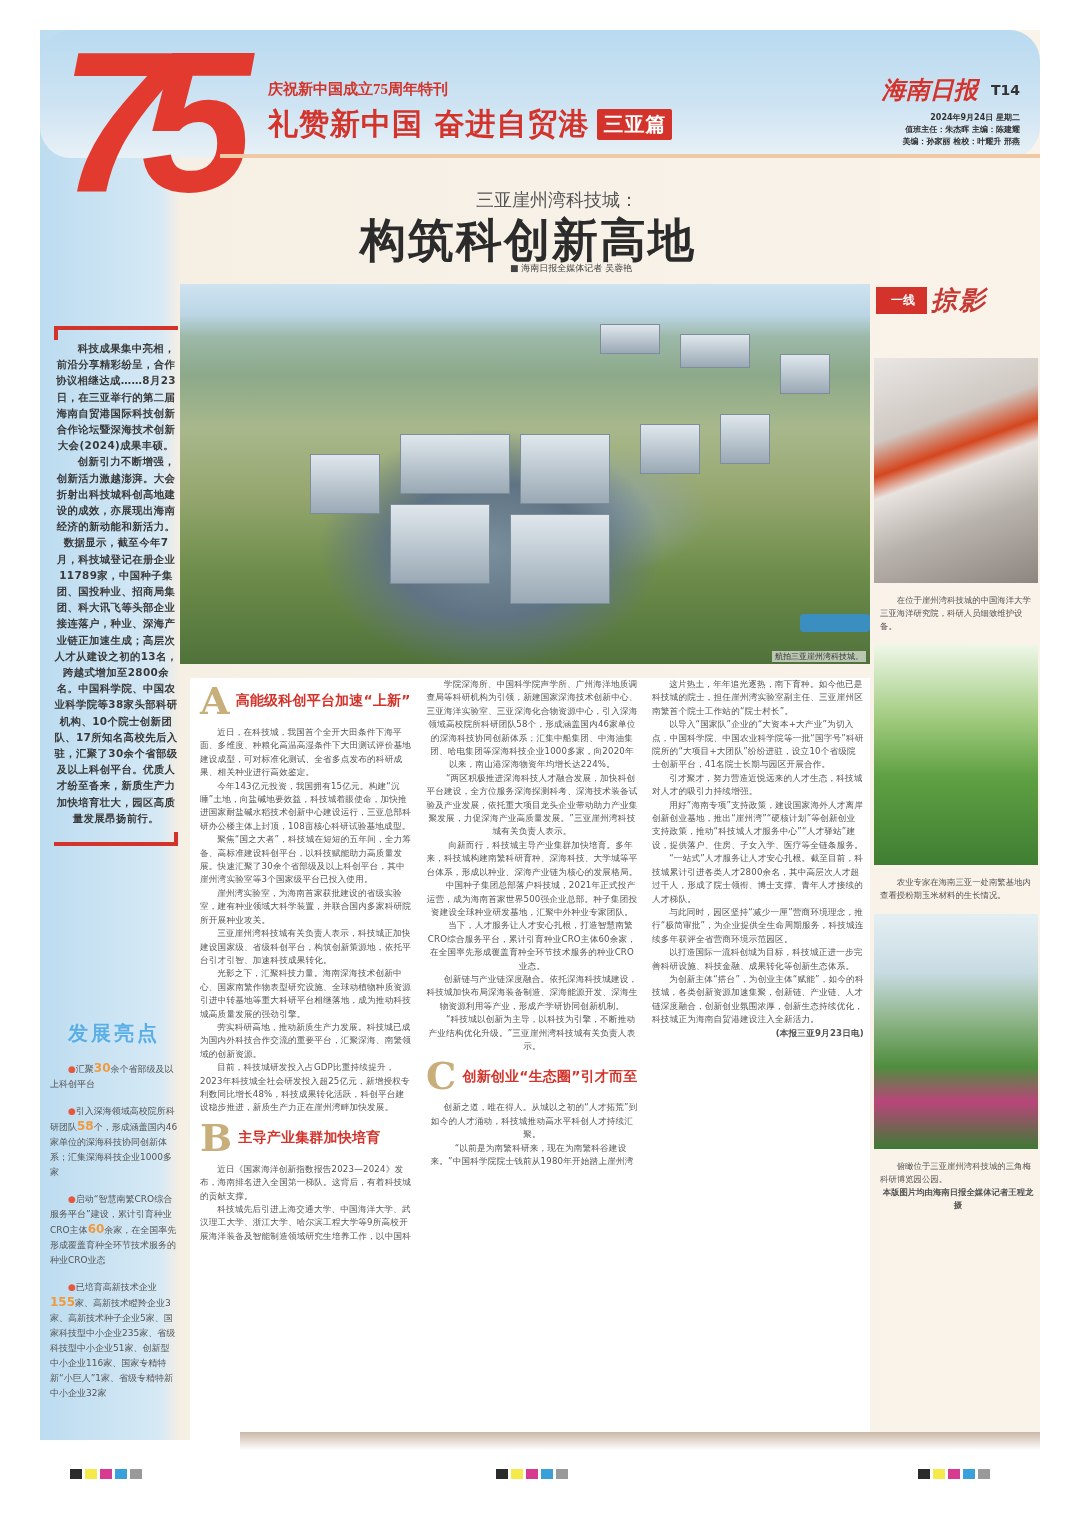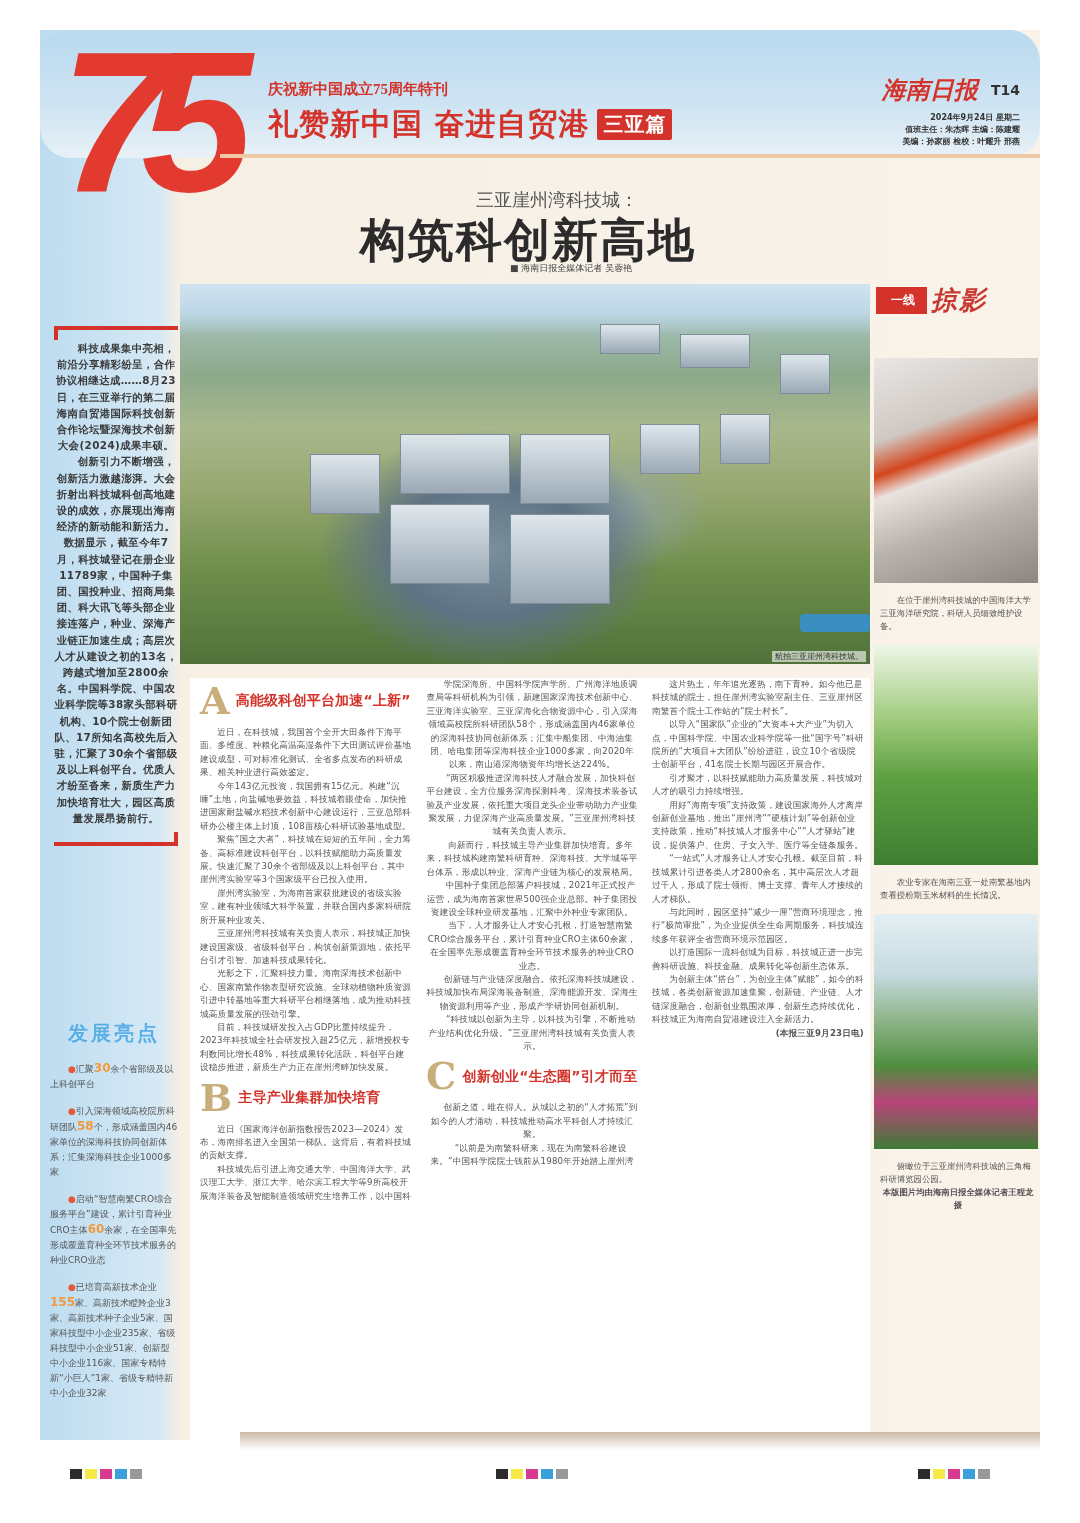--- a/index.html
+++ b/index.html
@@ -231,20 +231,21 @@
       <div class="section-head">
         <span class="section-letter">A</span>
         <span class="section-title">高能级科创平台加速“上新”</span>
       </div>
       <p>近日，在科技城，我国首个全开大田条件下海平面、多维度、种粮化高温高湿条件下大田测试评价基地建设成型，可对标准化测试、全省多点发布的科研成果、相关种业进行高效鉴定。</p>
       <p>今年143亿元投资，我国拥有15亿元。构建“沉睡”土地，向盐碱地要效益，科技城着眼使命，加快推进国家耐盐碱水稻技术创新中心建设运行，三亚总部科研办公楼主体上封顶，108亩核心科研试验基地成型。</p>
       <p>聚焦“国之大者”，科技城在短短的五年间，全力筹备、高标准建设科创平台，以科技赋能助力高质量发展。快速汇聚了30余个省部级及以上科创平台，其中崖州湾实验室等3个国家级平台已投入使用。</p>
       <p>崖州湾实验室，为海南首家获批建设的省级实验室，建有种业领域大科学装置，并联合国内多家科研院所开展种业攻关。</p>
       <p>三亚崖州湾科技城有关负责人表示，科技城正加快建设国家级、省级科创平台，构筑创新策源地，依托平台引才引智、加速科技成果转化。</p>
       <p>光影之下，汇聚科技力量。海南深海技术创新中心、国家南繁作物表型研究设施、全球动植物种质资源引进中转基地等重大科研平台相继落地，成为推动科技城高质量发展的强劲引擎。</p>
+      <p>劳实科研高地，推动新质生产力发展。科技城已成为国内外科技合作交流的重要平台，汇聚深海、南繁领域的创新资源。</p>
       <p>目前，科技城研发投入占GDP比重持续提升，2023年科技城全社会研发投入超25亿元，新增授权专利数同比增长48%，科技成果转化活跃，科创平台建设稳步推进，新质生产力正在崖州湾畔加快发展。</p>
       <div class="section-head">
         <span class="section-letter">B</span>
         <span class="section-title">主导产业集群加快培育</span>
       </div>
       <p>近日《国家海洋创新指数报告2023—2024》发布，海南排名进入全国第一梯队。这背后，有着科技城的贡献支撑。</p>
       <p>科技城先后引进上海交通大学、中国海洋大学、武汉理工大学、浙江大学、哈尔滨工程大学等9所高校开展海洋装备及智能制造领域研究生培养工作，以中国科</p>
     </div>
 
     <div class="col" style="left:236px;text-align:center;">
@@ -259,21 +260,21 @@
         <span class="section-letter">C</span>
         <span class="section-title">创新创业“生态圈”引才而至</span>
       </div>
       <p>创新之道，唯在得人。从城以之初的“人才拓荒”到如今的人才涌动，科技城推动高水平科创人才持续汇聚。</p>
       <p>“以前是为南繁科研来，现在为南繁科谷建设来。”中国科学院院士钱前从1980年开始踏上崖州湾</p>
     </div>
 
     <div class="col" style="left:462px;">
       <p>这片热土，年年追光逐热，南下育种。如今他已是科技城的院士，担任崖州湾实验室副主任、三亚崖州区南繁首个院士工作站的“院士村长”。</p>
       <p>以导入“国家队”企业的“大资本+大产业”为切入点，中国科学院、中国农业科学院等一批“国字号”科研院所的“大项目+大团队”纷纷进驻，设立10个省级院士创新平台，41名院士长期与园区开展合作。</p>
-      <p>引才聚才，以科技赋能助力高质量发展，科技城对人才的吸引力持续增强。</p>
+      <p>引才聚才，努力营造近悦远来的人才生态，科技城对人才的吸引力持续增强。</p>
       <p>用好“海南专项”支持政策，建设国家海外人才离岸创新创业基地，推出“崖州湾”“硬核计划”等创新创业支持政策，推动“科技城人才服务中心”“人才驿站”建设，提供落户、住房、子女入学、医疗等全链条服务。</p>
       <p>“一站式”人才服务让人才安心扎根。截至目前，科技城累计引进各类人才2800余名，其中高层次人才超过千人，形成了院士领衔、博士支撑、青年人才接续的人才梯队。</p>
       <p>与此同时，园区坚持“减少一厘”营商环境理念，推行“极简审批”，为企业提供全生命周期服务，科技城连续多年获评全省营商环境示范园区。</p>
       <p>以打造国际一流科创城为目标，科技城正进一步完善科研设施、科技金融、成果转化等创新生态体系。</p>
       <p>为创新主体“搭台”，为创业主体“赋能”，如今的科技城，各类创新资源加速集聚，创新链、产业链、人才链深度融合，创新创业氛围浓厚，创新生态持续优化，科技城正为海南自贸港建设注入全新活力。</p>
       <div class="dateline">(本报三亚9月23日电)</div>
     </div>
   </div>
 
   <div class="right-col">

